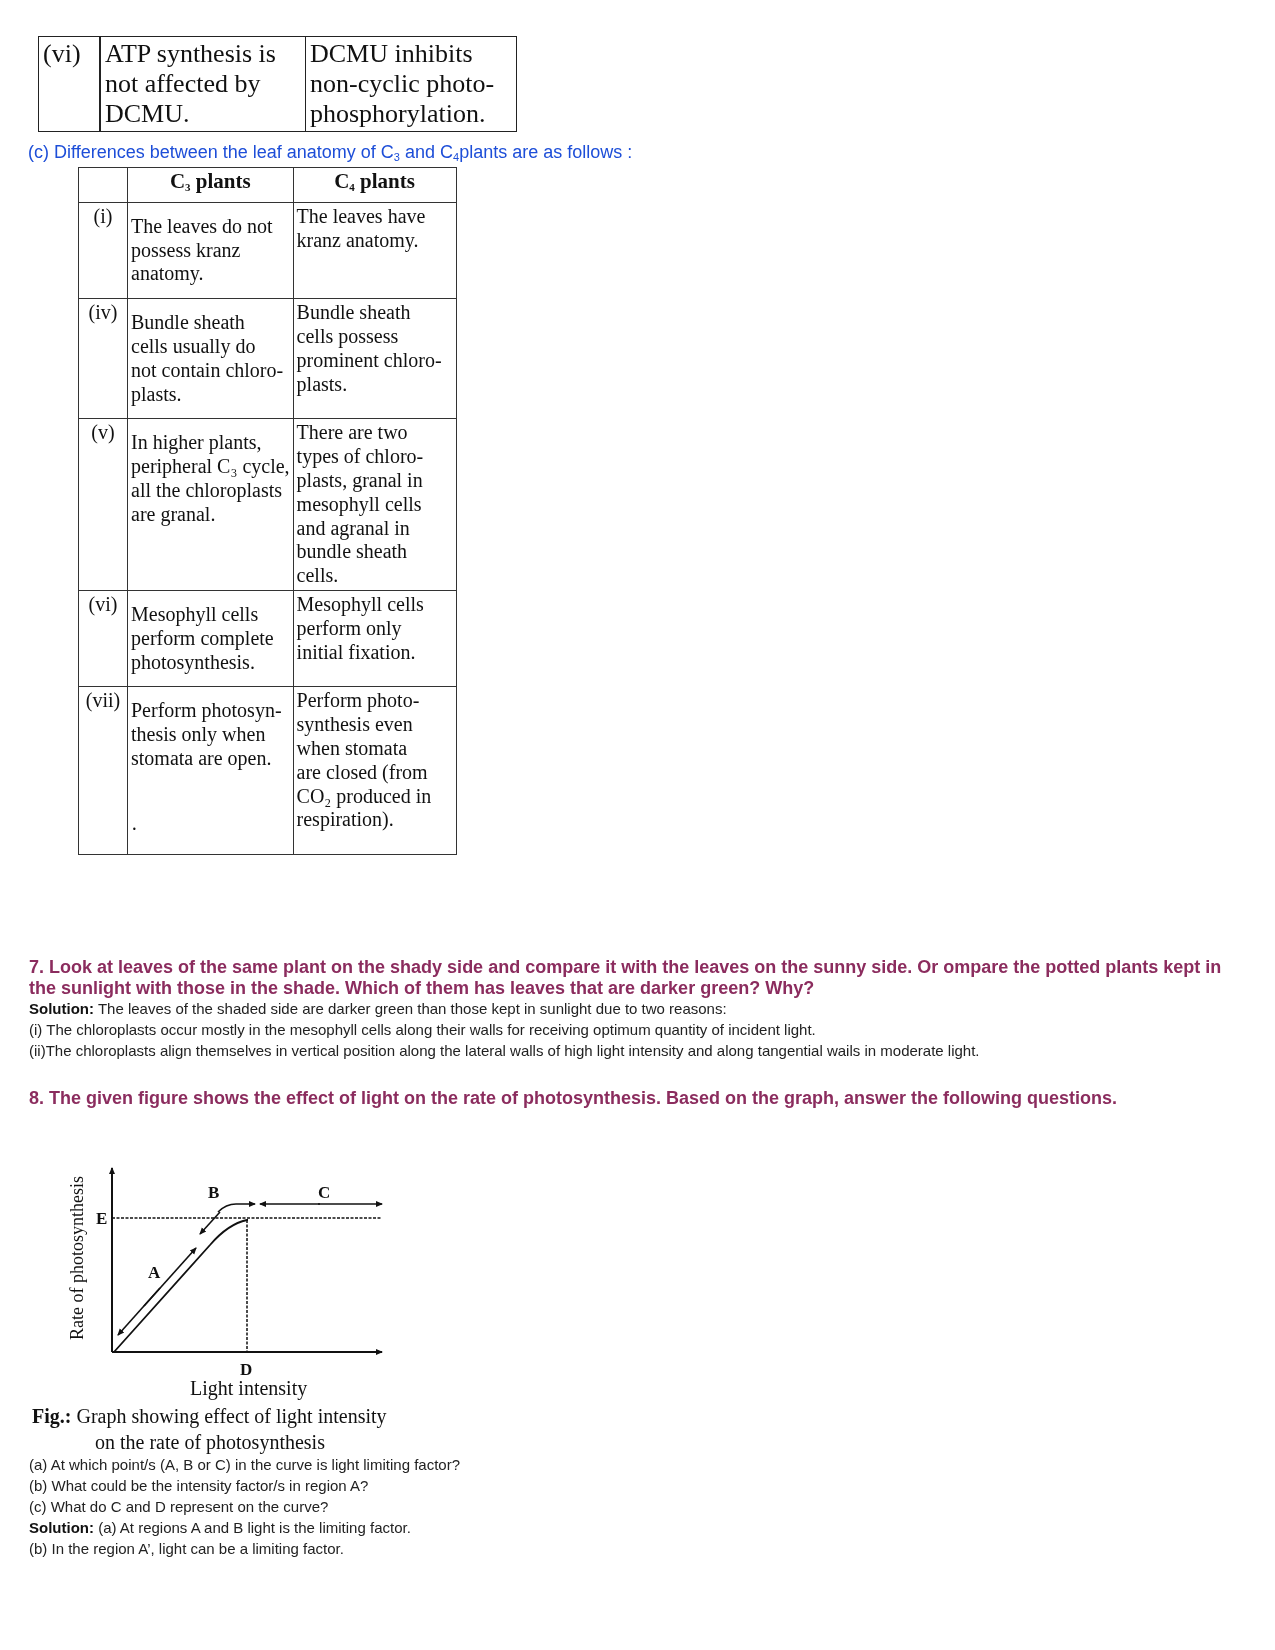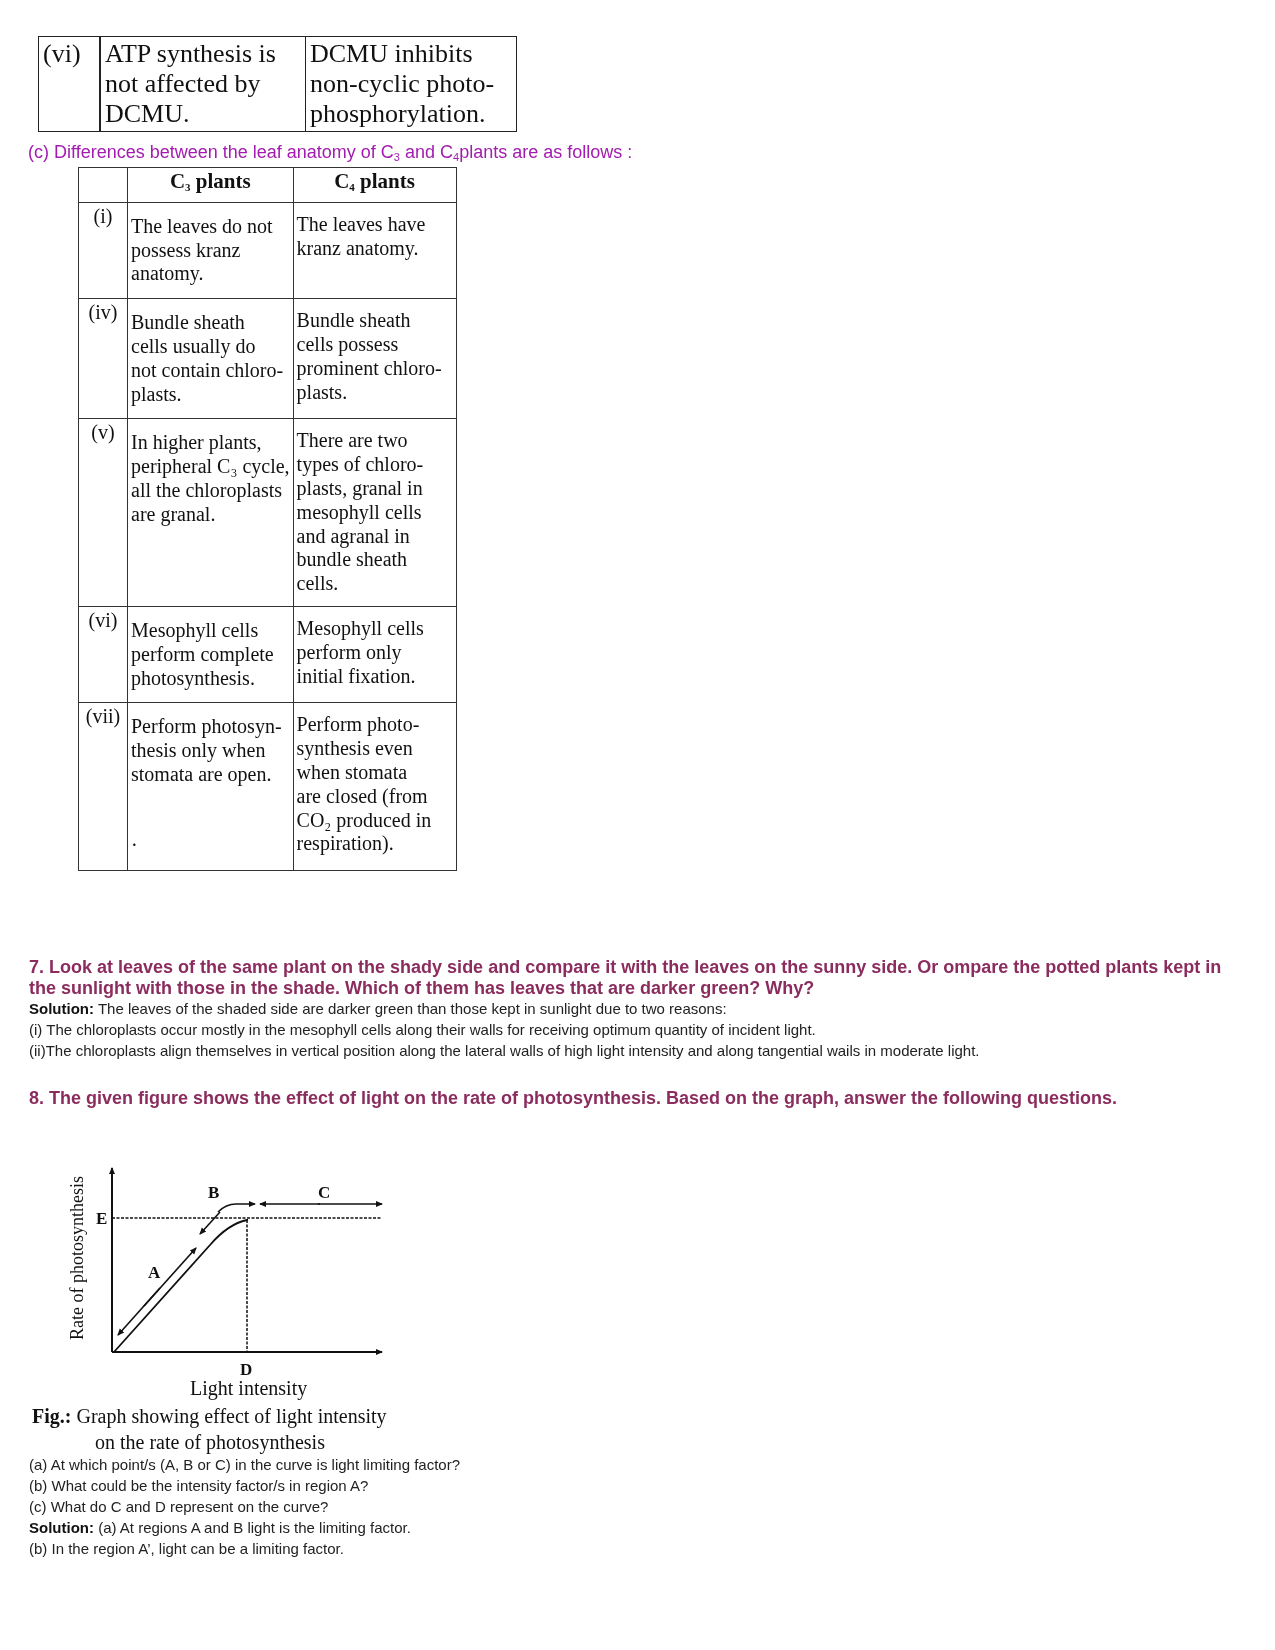--- a/index.html
+++ b/index.html
@@ -5,30 +5,30 @@
     html, body { margin: 0; padding: 0; background: #ffffff; }
     body { width: 1275px; height: 1650px; position: relative; overflow: hidden; color: #111; }
 
     
     #top-table { position: absolute; left: 38px; top: 36px; border-collapse: collapse; font-family: "Liberation Serif", serif; font-size: 26px; line-height: 30px; }
     #top-table td { border: 1.5px solid #222; vertical-align: top; padding: 2px 4px 2px 4px; }
     #top-table td.num { width: 52px; border-right: 2px solid #222; }
     #top-table td.c3 { width: 196px; }
     #top-table td.c4 { width: 202px; }
 
-    .line-c { position: absolute; left: 28px; top: 142px; font-family: "Liberation Sans", sans-serif; font-size: 18px; color: #a21caf; }
+    .line-c { position: absolute; left: 28px; top: 142px; font-family: "Liberation Sans", sans-serif; font-size: 18px; color: #1d4ed8; }
     sub.small { font-size: 11px; vertical-align: -3px; }
 
     
     #cmp-table { position: absolute; left: 38px; top: 167px; border-collapse: collapse; font-family: "Liberation Serif", serif; font-size: 20px; line-height: 23.8px; margin-left: 40px; }
     #cmp-table th, #cmp-table td { border: 1.3px solid #333; vertical-align: top; }
     #cmp-table th { font-weight: bold; font-size: 21px; text-align: center; padding: 2px 4px; }
     #cmp-table td.num { width: 44px; text-align: center; padding: 2px 2px; }
     #cmp-table td.c3 { width: 155px; padding: 12px 3px; }
-    #cmp-table td.c4 { width: 156px; padding: 10px 3px; }
+    #cmp-table td.c4 { width: 156px; padding: 2px 3px; }
     #cmp-table td div { white-space: nowrap; }
 
     .q { position: absolute; left: 29px; font-family: "Liberation Sans", sans-serif; font-weight: bold; font-size: 18px; color: #8b2c5e; line-height: 21px; }
     .txt { position: absolute; left: 29px; font-family: "Liberation Sans", sans-serif; font-size: 15px; color: #222; line-height: 21px; white-space: nowrap; }
     .txt b { color: #111; }
 
     
     #fig { position: absolute; left: 60px; top: 1140px; }
     .fig-caption { position: absolute; font-family: "Liberation Serif", serif; font-size: 20px; color: #111; white-space: nowrap; }
   </style>

